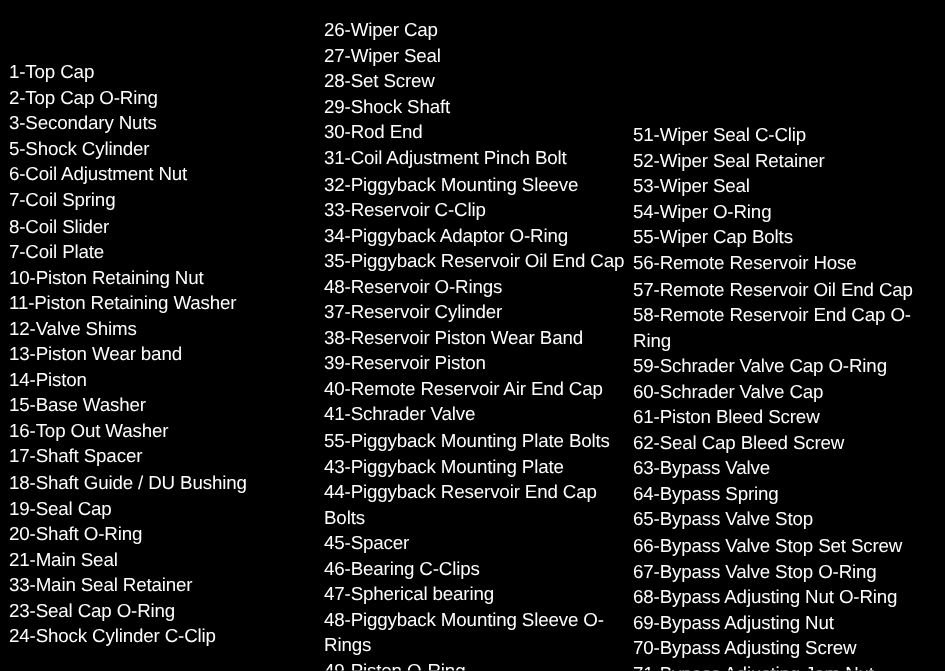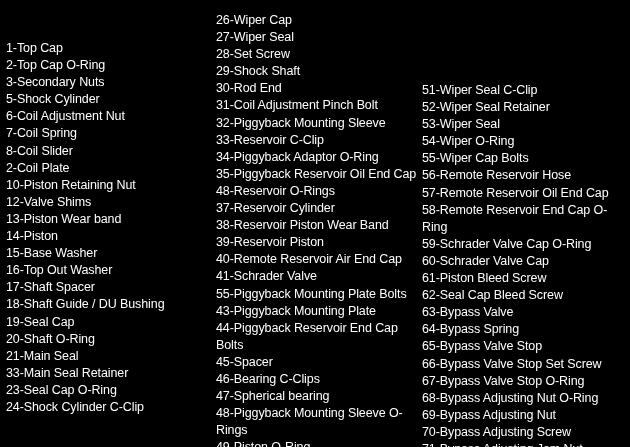--- a/index.html
+++ b/index.html
@@ -68,22 +68,23 @@
 
     <div class="col col-1">
       <ul class="part-list">
         <li>1-Top Cap</li>
         <li>2-Top Cap O-Ring</li>
         <li>3-Secondary Nuts</li>
         <li>5-Shock Cylinder</li>
         <li>6-Coil Adjustment Nut</li>
         <li>7-Coil Spring</li>
         <li>8-Coil Slider</li>
-        <li>2-Coil Plate</li>
+        <li>7-Coil Plate</li>
         <li>10-Piston Retaining Nut</li>
+        <li>11-Piston Retaining Washer</li>
         <li>12-Valve Shims</li>
         <li>13-Piston Wear band</li>
         <li>14-Piston</li>
         <li>15-Base Washer</li>
         <li>16-Top Out Washer</li>
         <li>17-Shaft Spacer</li>
         <li>18-Shaft Guide / DU Bushing</li>
         <li>19-Seal Cap</li>
         <li>20-Shaft O-Ring</li>
         <li>21-Main Seal</li>

